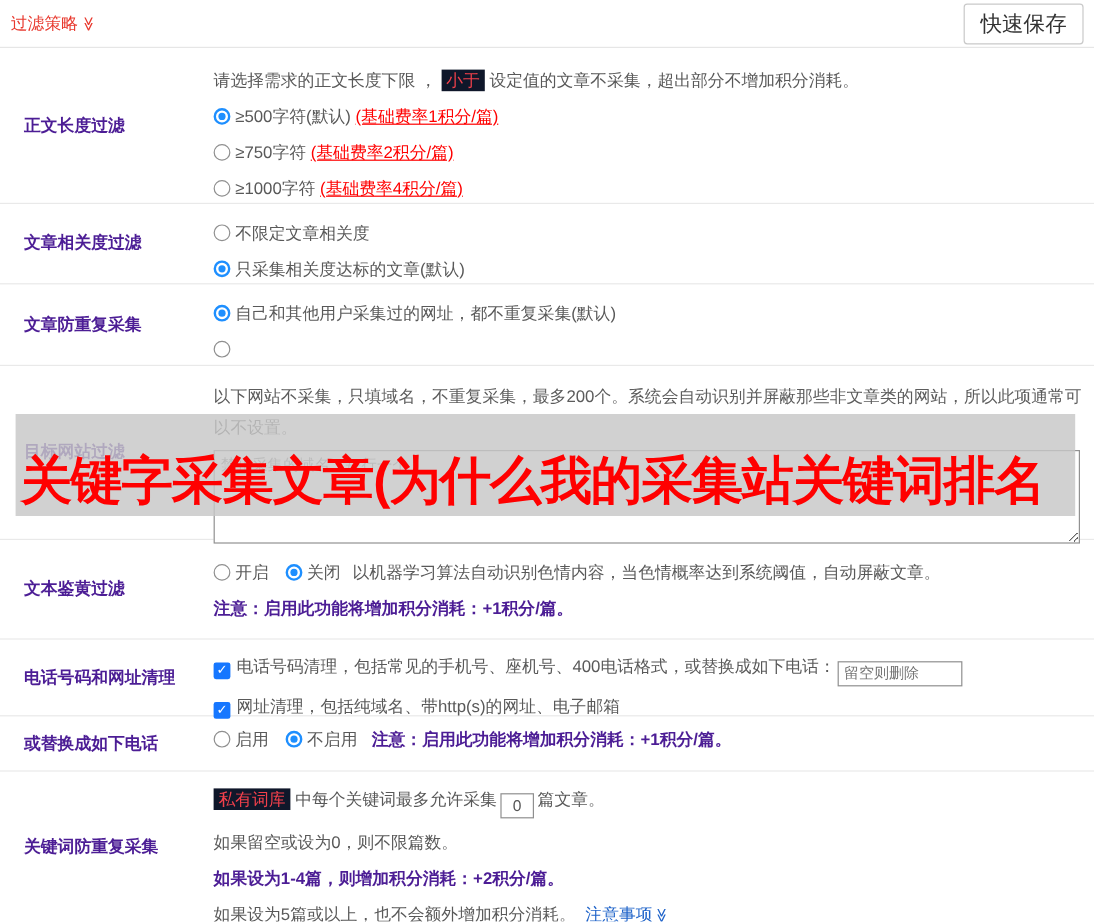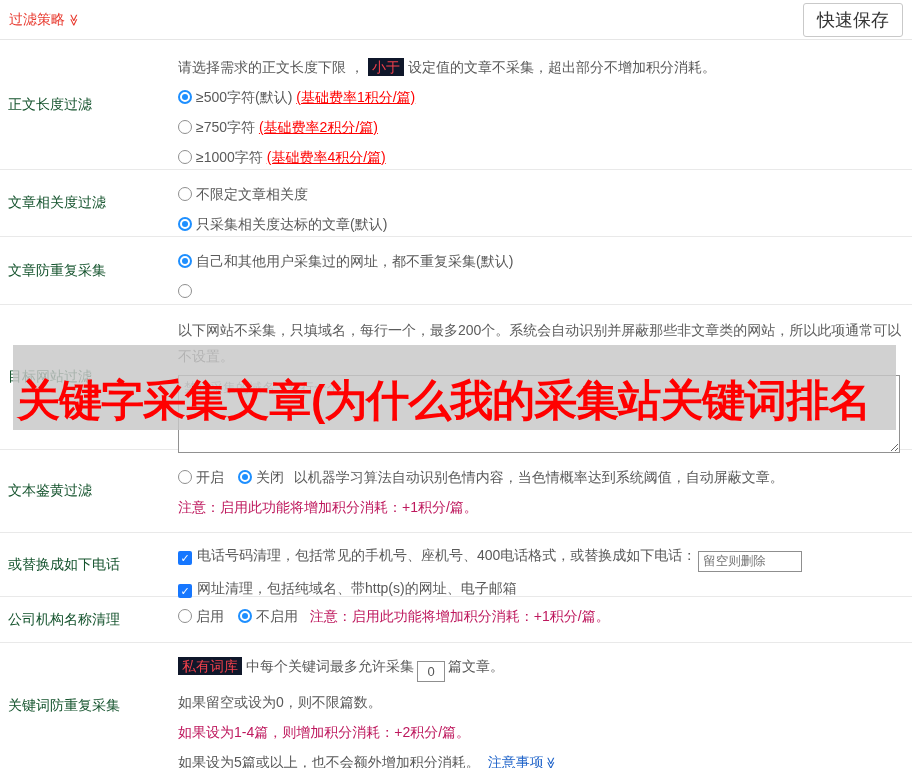--- a/index.html
+++ b/index.html
@@ -21,22 +21,22 @@
   .chev { display: inline-block; transform: rotate(90deg); font-size: 12px; margin-left: 3px; }
   .save-btn {
     font-size: 18px; color: #333; background: #fff;
     border: 1px solid #c9c9c9; border-radius: 3px;
     padding: 4px 13px; cursor: pointer;
     font-family: "Liberation Sans", "DejaVu Sans", sans-serif;
   }
   
   .row { display: flex; border-bottom: 1px solid #e9e9e9; }
   .row-label {
-    width: 170px; flex: 0 0 170px; padding-left: 8px;
-    display: flex; align-items: center; color: #14532d;
+    width: 170px; flex: 0 0 170px; padding-left: 20px;
+    display: flex; align-items: center; color: #4c1d95; font-weight: bold;
   }
   .row-content { flex: 1; padding: 6px 8px 6px 8px; }
   .line { line-height: 20px; margin: 10px 0; }
   .line:first-child { margin-top: 11px; }
   
   .radio {
     width: 14px; height: 14px; border-radius: 50%;
     border: 1px solid #8f8f8f; background: #fff;
     display: inline-block; vertical-align: -2px; margin-right: 4px;
     position: relative; cursor: pointer;
@@ -48,21 +48,21 @@
     border-radius: 50%; background: #1e8fff;
   }
   
   .checkbox {
     width: 14px; height: 14px; border-radius: 2px; background: #1677ff;
     display: inline-block; vertical-align: -2px; margin-right: 5px;
     color: #fff; font-size: 11px; line-height: 14px; text-align: center;
     cursor: pointer;
   }
   .checkbox::after { content: "✓"; }
-  .red { color: #be185d; }
+  .red { color: #4c1d95; font-weight: bold; }
   .red-underline { color: #ff0000; text-decoration: underline; }
   .hl {
     color: #f1404b; background: #0f172a; padding: 1px 4px; margin: 0 4px;
   }
   .gap { margin-left: 10px; }
   
   .desc-wrap { width: 724px; line-height: 26px; margin-top: 6px; color: #5c5c5c; }
   .site-textarea {
     display: block; margin-top: 6px; width: 722px; height: 78px;
     border: 1px solid #919191; font-family: "Liberation Sans", "DejaVu Sans", sans-serif;
@@ -147,21 +147,21 @@
     </div>
     <div class="line">
       <span class="radio"></span>
     </div>
   </div>
 </div>
 
 <div class="row" style="height:145px;">
   <div class="row-label">目标网站过滤</div>
   <div class="row-content">
-    <div class="desc-wrap">以下网站不采集，只填域名，每行一个，最多200个。系统会自动识别并屏蔽那些非文章类的网站，所以此项通常可以不设置。</div>
+    <div class="desc-wrap">以下网站不采集，只填域名，不重复采集，最多200个。系统会自动识别并屏蔽那些非文章类的网站，所以此项通常可以不设置。</div>
     <textarea class="site-textarea" placeholder="禁止采集的域名，每行一个" style=""></textarea>
   </div>
 </div>
 
 <div class="overlay">
   <div class="overlay-text">关键字采集文章(为什么我的采集站关键词排名</div>
 </div>
 
 <div class="row row-porn" style="height:83px;">
   <div class="row-label">文本鉴黄过滤</div>
@@ -169,33 +169,33 @@
     <div class="line">
       <span class="radio"></span><span>开启</span>
       <span class="radio gap checked"></span><span>关闭</span>
       <span style="margin-left:6px;">以机器学习算法自动识别色情内容，当色情概率达到系统阈值，自动屏蔽文章。</span>
     </div>
     <div class="line red">注意：启用此功能将增加积分消耗：+1积分/篇。</div>
   </div>
 </div>
 
 <div class="row" style="height:64px;">
-  <div class="row-label">或替换成如下电话</div>
+  <div class="row-label">电话号码和网址清理</div>
   <div class="row-content">
     <div class="line" style="margin:6px 0;">
       <span class="checkbox"></span><span>电话号码清理，包括常见的手机号、座机号、400电话格式，或替换成如下电话：</span><input class="phone-input" type="text" placeholder="留空则删除" style="">
     </div>
     <div class="line" style="margin:6px 0;">
       <span class="checkbox"></span><span>网址清理，包括纯域名、带http(s)的网址、电子邮箱</span>
     </div>
   </div>
 </div>
 
 <div class="row row-company" style="height:46px;">
-  <div class="row-label">公司机构名称清理</div>
+  <div class="row-label">或替换成如下电话</div>
   <div class="row-content">
     <div class="line">
       <span class="radio"></span><span>启用</span>
       <span class="radio gap checked"></span><span>不启用</span>
       <span class="red" style="margin-left:8px;">注意：启用此功能将增加积分消耗：+1积分/篇。</span>
     </div>
   </div>
 </div>
 
 <div class="row row-keyword" style="height:125px; border-bottom:none;">

